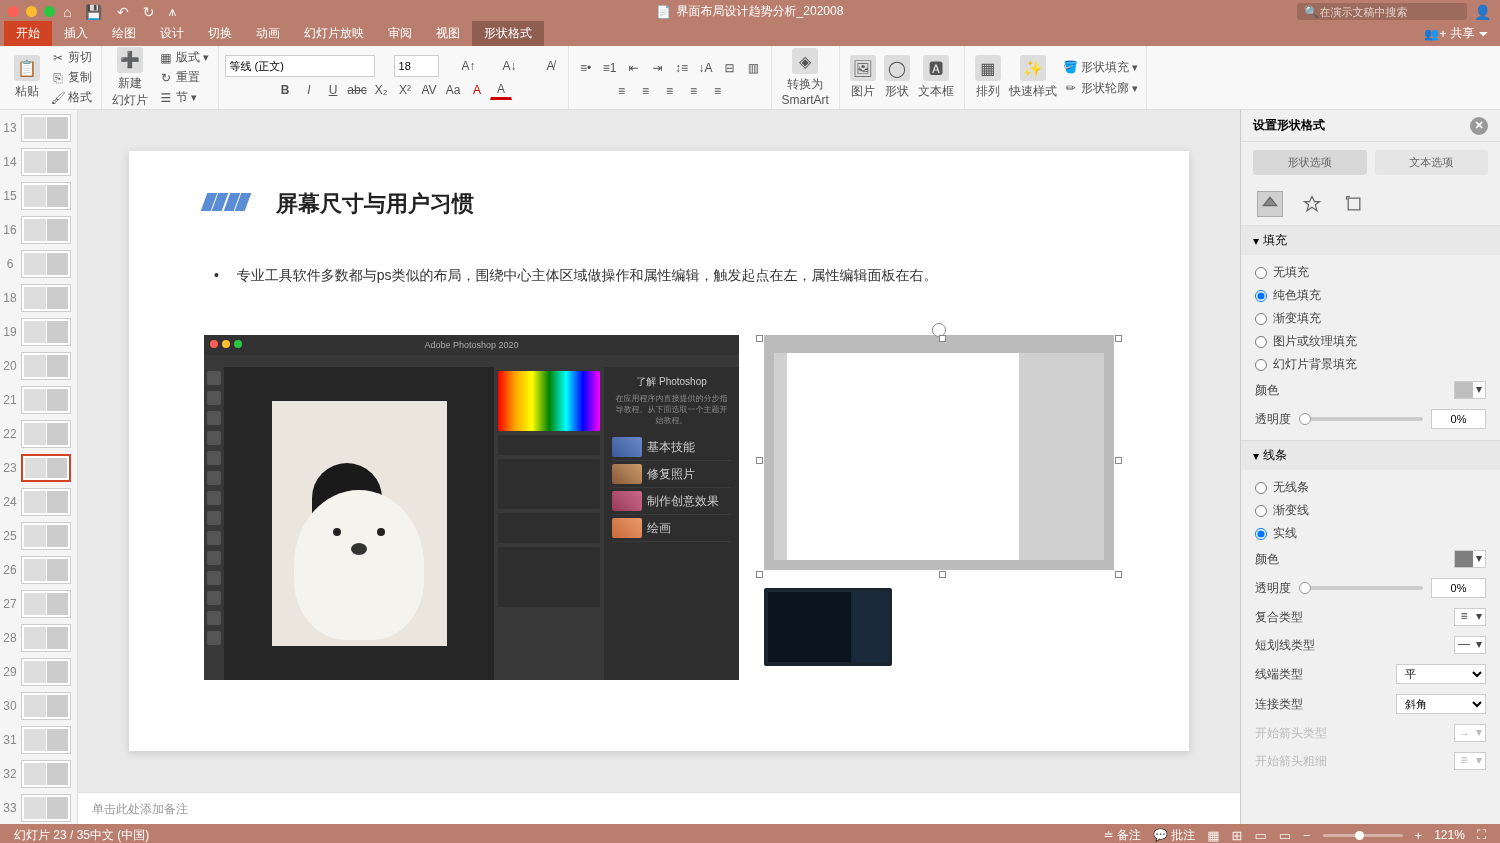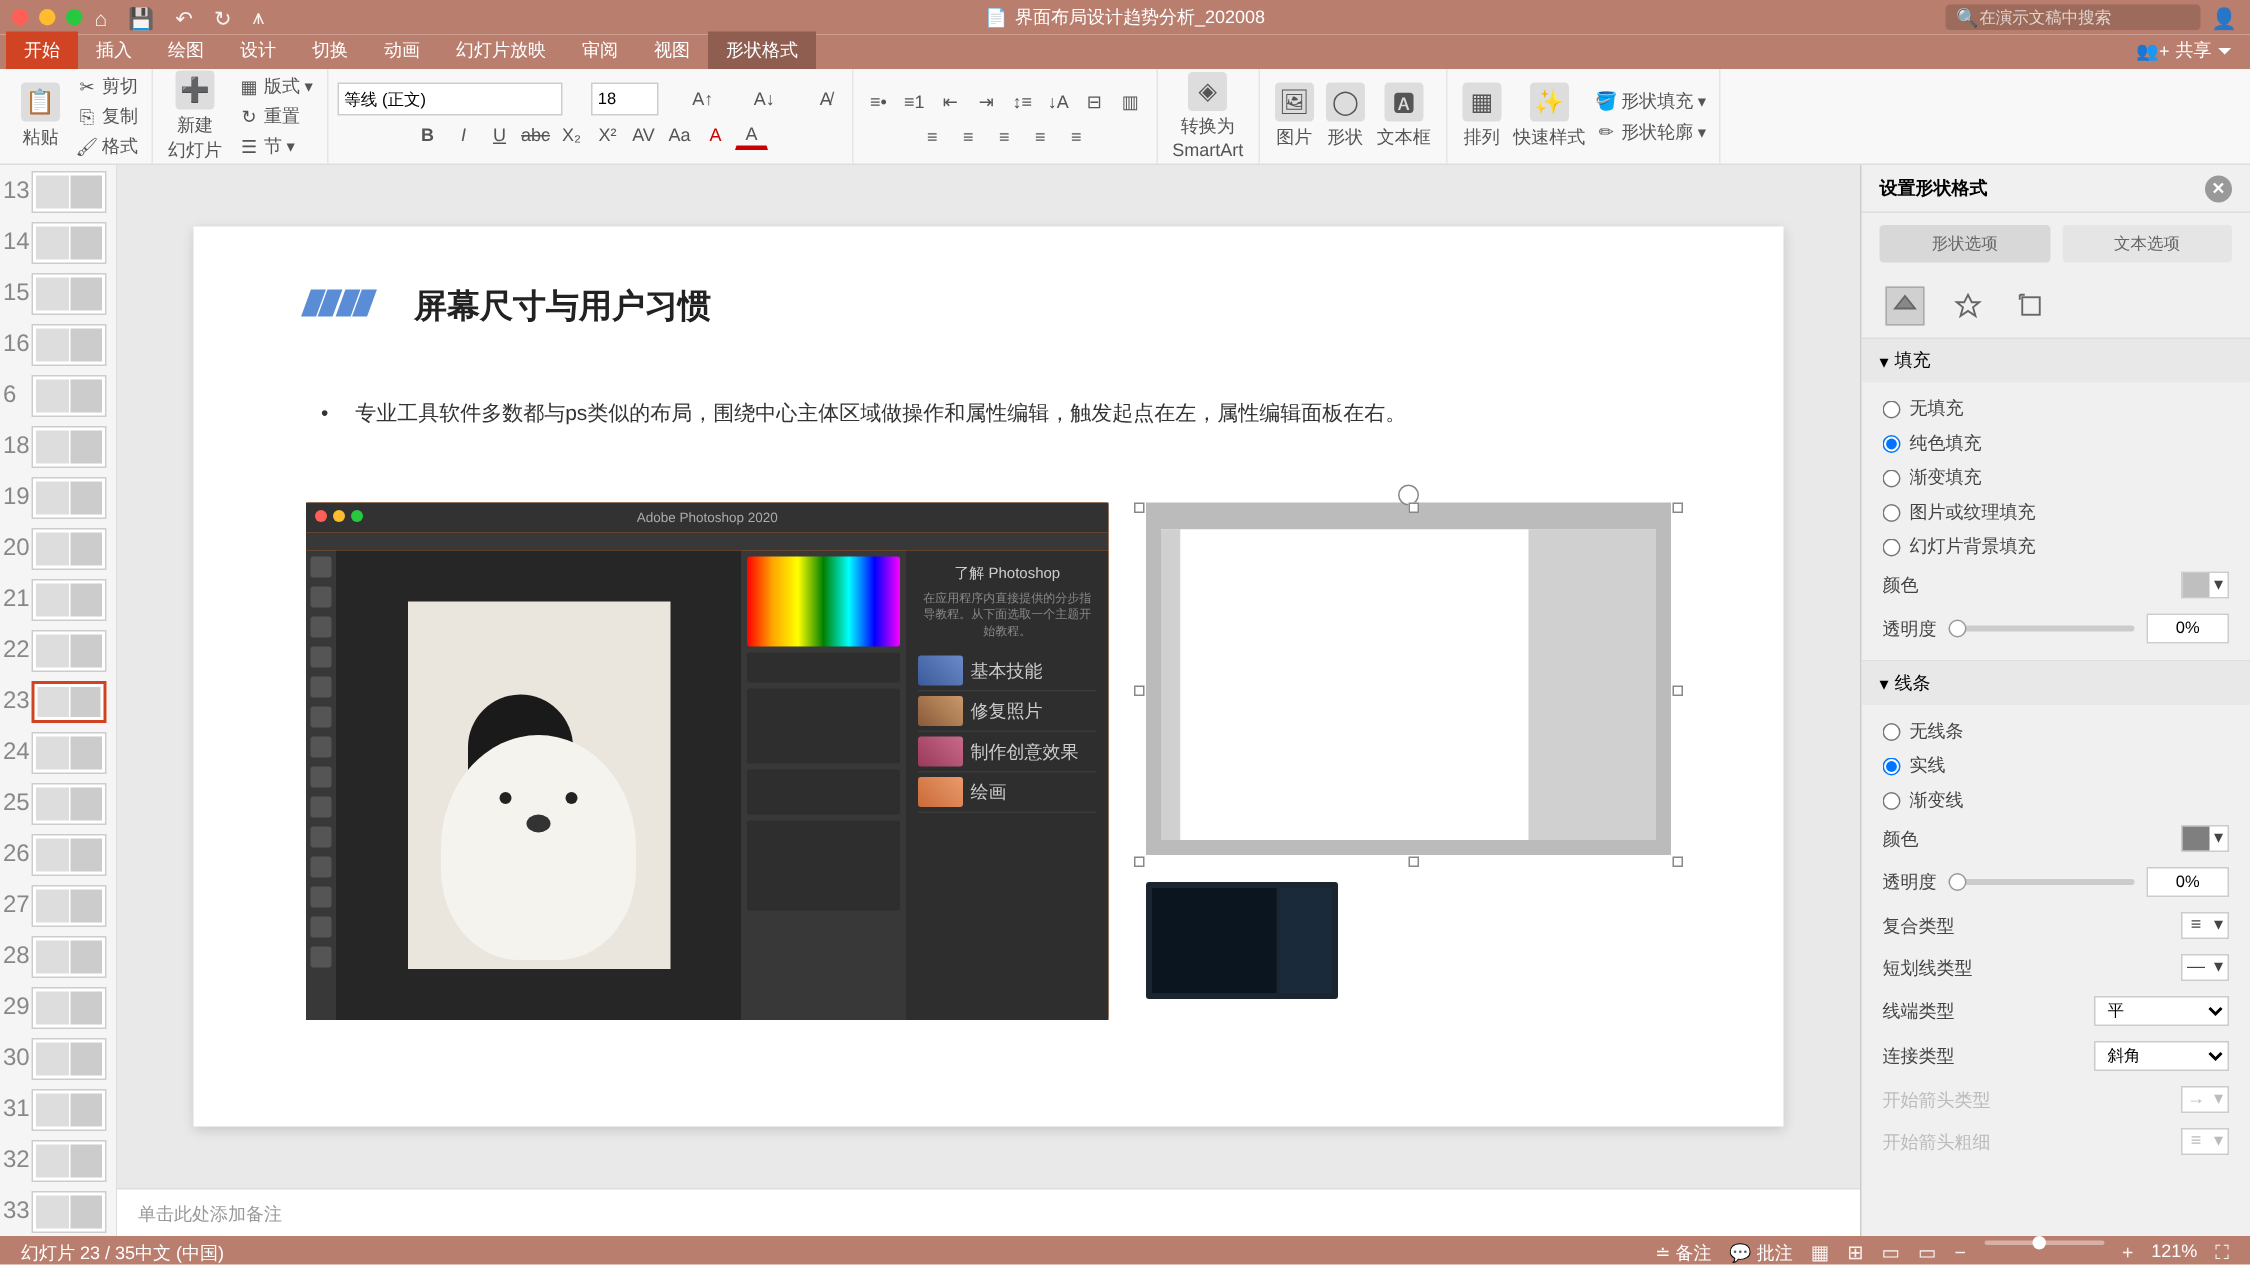--- a/index.html
+++ b/index.html
@@ -26,21 +26,21 @@
 .rbig .ico{width:26px;height:26px;background:#ddd;border-radius:3px;display:flex;align-items:center;justify-content:center;font-size:16px}
 .rsmall{display:flex;align-items:center;gap:3px;font-size:11px;color:#555;height:18px;padding:0 3px}
 .rsmall .ico{width:14px;height:14px;display:flex;align-items:center;justify-content:center}
 .font-sel{width:150px;height:22px;border:1px solid #ccc;background:#fff;padding:0 4px;font-size:11px}
 .size-sel{width:45px;height:22px;border:1px solid #ccc;background:#fff;padding:0 4px;font-size:11px}
 .fbtns{display:flex;gap:2px;margin-top:3px}
 .fbtn{width:22px;height:20px;display:flex;align-items:center;justify-content:center;font-size:12px;color:#555;border:1px solid transparent}
 .main{display:flex;height:714px}
 .thumbs{width:78px;background:#f5f5f5;border-right:1px solid #ddd;overflow-y:auto;padding:4px 2px}
 .thumb{display:flex;align-items:center;gap:3px;margin-bottom:6px}
-.thumb-num{width:16px;text-align:left;font-size:16px;color:#888}
+.thumb-num{width:16px;text-align:center;font-size:12px;color:#888}
 .thumb-img{width:50px;height:28px;background:#fff;border:1px solid #ccc;position:relative}
 .thumb.sel .thumb-img{border:2px solid #d04423}
 .thumb-content{position:absolute;inset:2px;display:flex;gap:1px}
 .tc-block{background:#ddd;flex:1}
 .editor{flex:1;background:#e9e9e9;display:flex;flex-direction:column}
 .slide-area{flex:1;display:flex;align-items:center;justify-content:center;padding:20px}
 .slide{width:1060px;height:600px;background:#fff;box-shadow:0 2px 8px rgba(0,0,0,.15);position:relative;padding:42px 75px}
 .slide-stripe{position:absolute;left:75px;top:42px;width:44px;height:18px;display:flex;gap:1px}
 .stripe{flex:1;background:#5b8dd6;transform:skewX(-20deg)}
 .slide-title{font-size:22px;font-weight:bold;color:#222;margin-left:72px;margin-top:-4px}
@@ -102,21 +102,21 @@
 .fp-radio input{width:12px;height:12px}
 .fp-row{display:flex;align-items:center;justify-content:space-between;padding:5px 0;font-size:12px;color:#444}
 .fp-slider{flex:1;margin:0 8px;height:4px;background:#ccc;border-radius:2px;position:relative}
 .fp-slider-thumb{position:absolute;left:0;top:-4px;width:12px;height:12px;background:#fff;border:1px solid #999;border-radius:50%}
 .fp-input{width:55px;height:20px;border:1px solid #ccc;background:#fff;text-align:center;font-size:11px}
 .fp-select{width:90px;height:20px;border:1px solid #ccc;background:#fff;font-size:11px;padding:0 4px}
 .fp-colorswatch{width:32px;height:18px;border:1px solid #ccc;background:#fff;display:flex}
 .fp-colorswatch .sw{flex:1;background:#888}
 .fp-disabled{color:#bbb}
 .statusbar{height:22px;background:#b97e6d;display:flex;align-items:center;padding:0 14px;color:#fff;font-size:11px}
-.sb-right{margin-left:auto;display:flex;align-items:flex-start;gap:12px}
+.sb-right{margin-left:auto;display:flex;align-items:center;gap:12px}
 .sb-ico{font-size:13px;opacity:.9}
 .zoom-slider{width:80px;height:3px;background:rgba(255,255,255,.4);border-radius:2px;position:relative}
 .zoom-thumb{position:absolute;left:40%;top:-3px;width:9px;height:9px;background:#fff;border-radius:50%}
 </style>
 </head>
 <body>
 
 <div class="titlebar">
   <div class="traffic">
     <div class="dot r"></div>
@@ -643,26 +643,26 @@
       </div>
     </div>
     <div class="fp-section">
       <div class="fp-sec-head">▾ <span>线条</span></div>
       <div class="fp-sec-body">
         <label class="fp-radio">
             <input type="radio" name="line" style="">
             <span>无线条</span>
           </label>
         <label class="fp-radio">
+            <input type="radio" name="line" style="">
+            <span>渐变线</span>
+          </label>
+        <label class="fp-radio">
             <input type="radio" name="line" checked="" style="">
             <span>实线</span>
-          </label>
-        <label class="fp-radio">
-            <input type="radio" name="line" style="">
-            <span>渐变线</span>
           </label>
         <div class="fp-row">
             <span>颜色</span>
             <div class="fp-colorswatch">
               <div class="sw" style="background:#7f7f7f"></div>
               <span style="padding:0 3px">▾</span>
             </div>
           </div>
         <div class="fp-row">
             <span>透明度</span>

